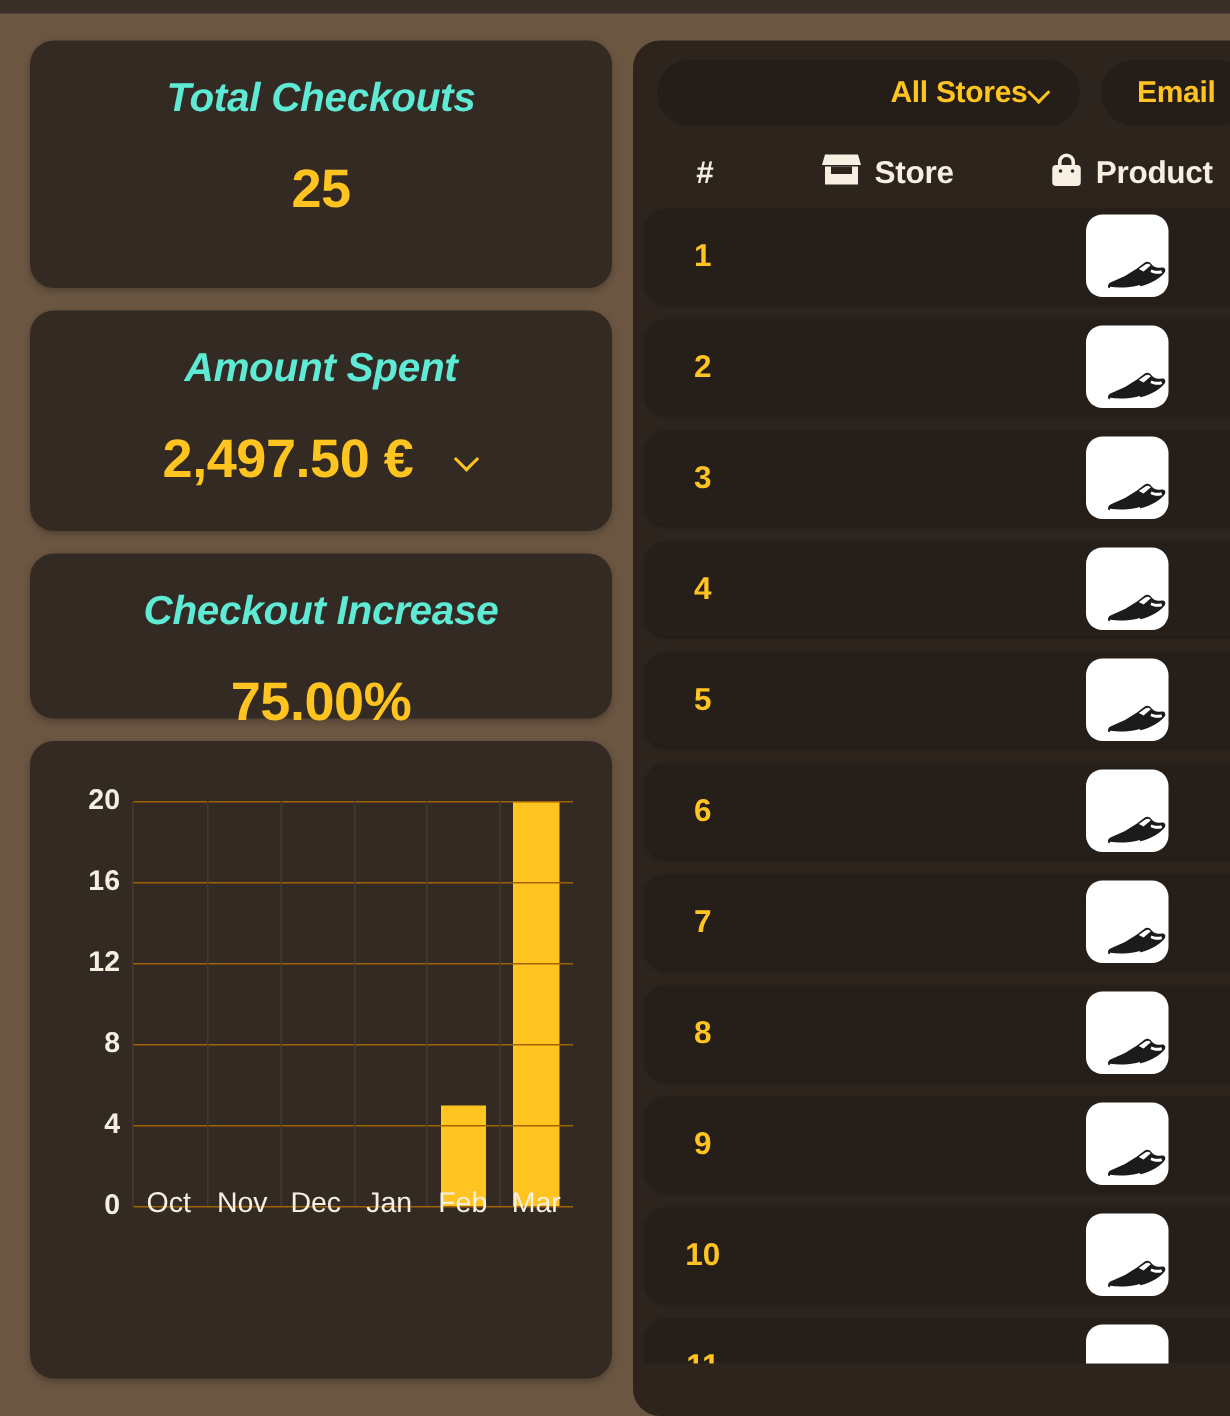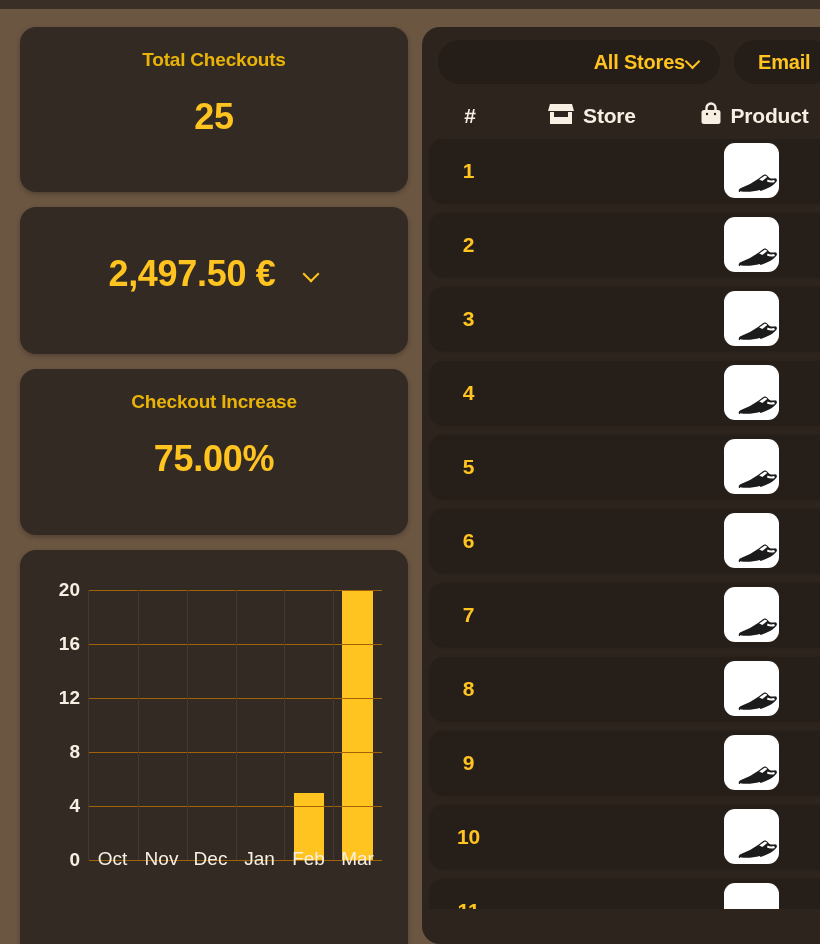--- a/index.html
+++ b/index.html
@@ -32,27 +32,28 @@
   .stat-card {
     background: #332a23;
     border-radius: 16px;
     margin-bottom: 15px;
     padding: 22px 18px 24px;
     text-align: center;
     box-shadow: 0 2px 5px rgba(0,0,0,0.25);
   }
   .stat-card.c1 { height: 165px; }
   .stat-card.c2 { height: 147px; }
-  .stat-card.c3 { height: 166px; }
+  .stat-card.c3 { height: 110px; }
   .stat-title {
-    color: #eab308;
-    font-size: 19px;
+    color: #5eead4;
+    font-size: 27px;
     font-weight: bold;
     letter-spacing: -0.2px;
     line-height: 1.2;
+    font-style: italic;
   }
   .stat-value {
     color: #ffc41f;
     font-size: 29px;
     font-weight: bold;
     margin-top: 24px;
     letter-spacing: -0.3px;
   }
   .stat-value.big { font-size: 36px; }
   .value-row {
@@ -284,20 +285,21 @@
   <div class="top-strip"></div>
 
   <div class="left-col">
 
     <div class="stat-card c1">
       <div class="stat-title">Total Checkouts</div>
       <div class="stat-value big">25</div>
     </div>
 
     <div class="stat-card c2">
+      <div class="stat-title">Amount Spent</div>
       <div class="value-row">
         <div class="stat-value big">2,497.50 €</div>
         <span class="chev"></span>
       </div>
     </div>
 
     <div class="stat-card c3">
       <div class="stat-title">Checkout Increase</div>
       <div class="stat-value big">75.00%</div>
     </div>

